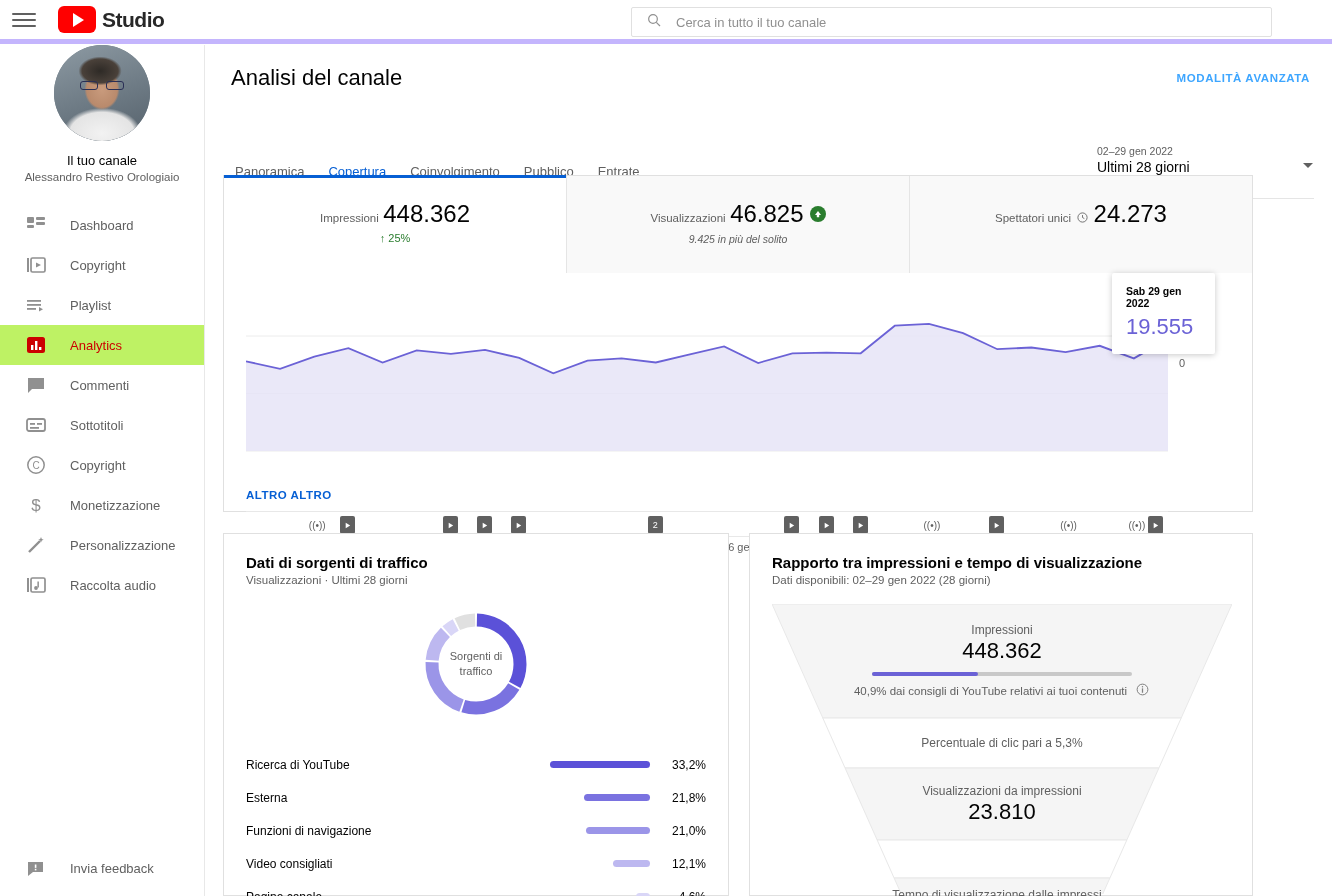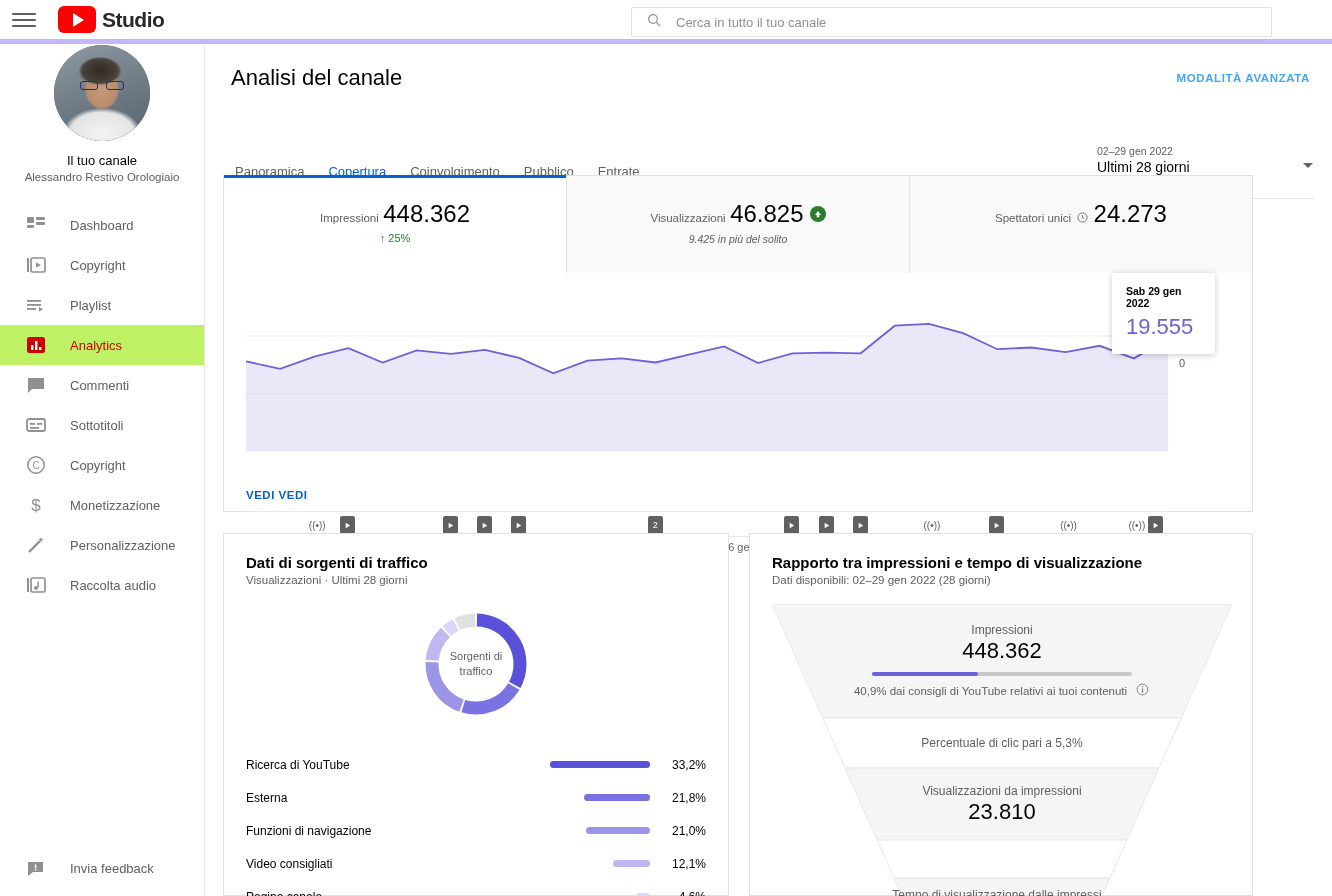--- a/index.html
+++ b/index.html
@@ -486,21 +486,21 @@
         <div class="xtick" style="left: 0px;">2 gen 2022</div>
         <div class="xtick" style="left: 168.741px;">7 gen 2022</div>
         <div class="xtick" style="left: 305.333px;">11 gen 2022</div>
         <div class="xtick" style="left: 476.074px;">16 gen 2022</div>
         <div class="xtick" style="left: 612.667px;">20 gen 2022</div>
         <div class="xtick" style="left: 783.407px;">25 gen 2022</div>
         <div class="xtick" style="left: 866px;">29 gen 2022</div>
       </div>
   </div>
 
-  <div class="see-more">VEDI VEDI</div>
+  <div class="see-more">ALTRO ALTRO</div>
 </div>
 
 <div class="card traffic-card">
   <div class="card-title">Dati di sorgenti di traffico</div>
   <div class="card-sub">Visualizzazioni · Ultimi 28 giorni</div>
 
   <div class="donut-wrap">
     <svg id="donut" width="112" height="112">
         <path d="M 56.92 12.01 A 44 44 0 0 1 94.73 76.87" fill="none" stroke="#5b51d8" stroke-width="13"></path>
         <path d="M 93.83 78.48 A 44 44 0 0 1 43.28 98.12" fill="none" stroke="#7a72e0" stroke-width="13"></path>

